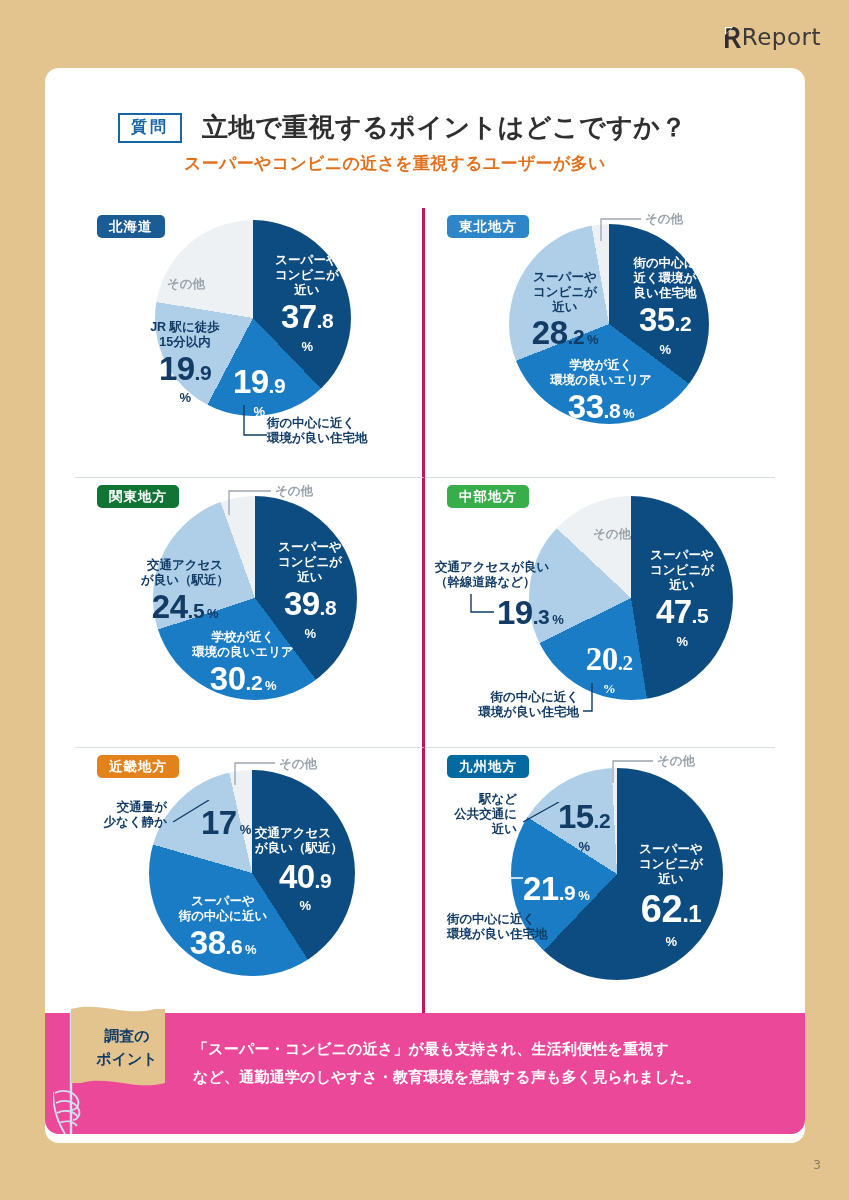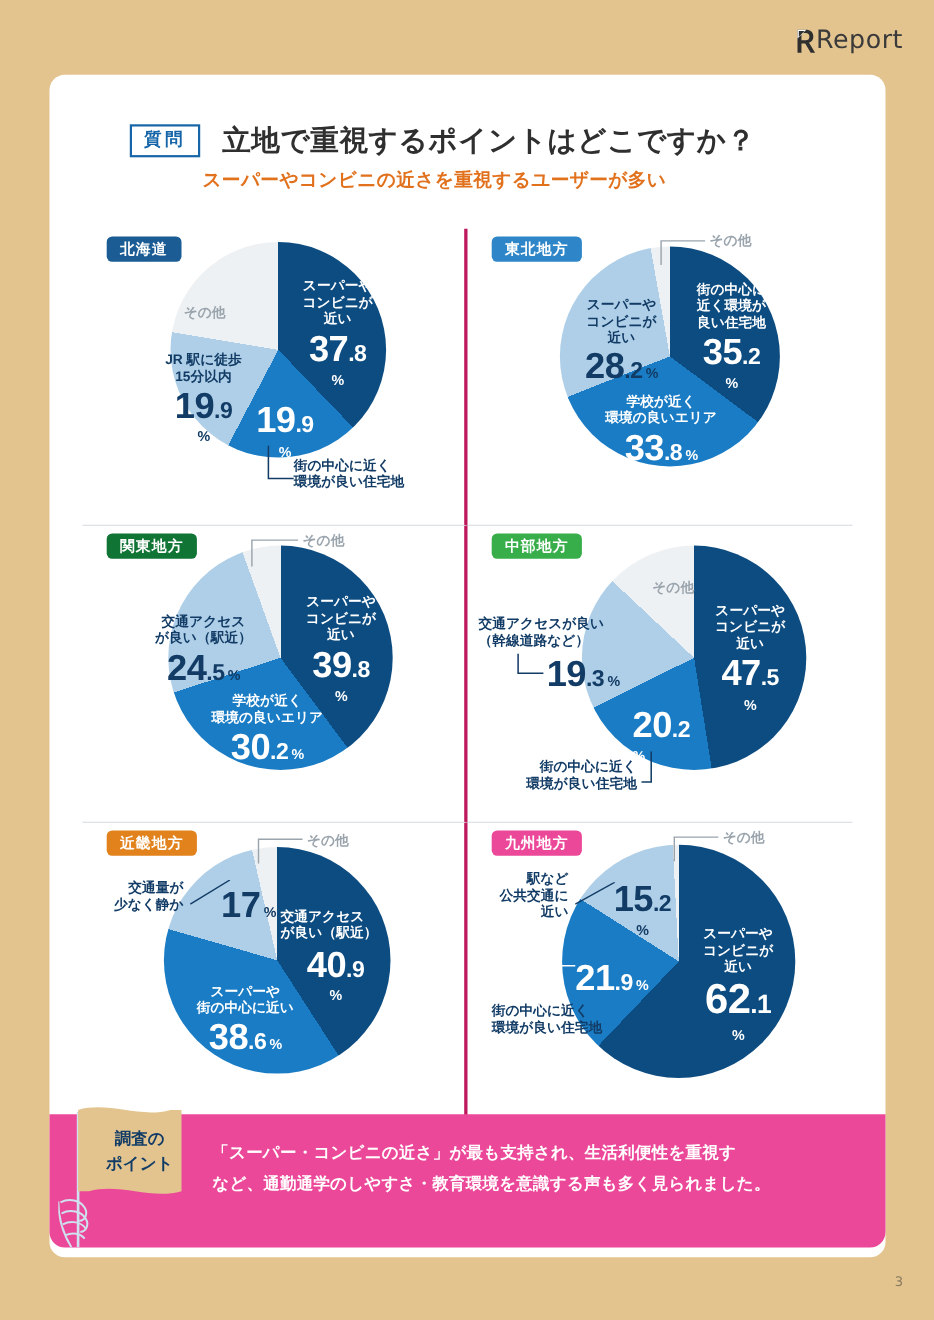--- a/index.html
+++ b/index.html
@@ -217,21 +217,21 @@
                    #aecfe7 243.7deg 313.2deg,
                    #eef1f3 313.2deg 360deg);"></div>
           </div>
           <div class="lbl w" style="left:208px;top:70px;text-align:center;width:98px;">
             <div class="t">スーパーや</div>
             <div class="t">コンビニが</div>
             <div class="t">近い</div>
             <div class="n" style="margin-top:1px;"><span class="big">47</span><span class="dec">.5</span></div>
             <div class="n"><span class="pc">%</span></div>
           </div>
-          <div class="lbl w" style="left:150px;top:162px;text-align:left;width:68px;">
+          <div class="lbl w" style="left:150px;top:162px;text-align:center;width:68px;font-family:Liberation Serif, serif;">
             <div class="n"><span class="big">20</span><span class="dec">.2</span></div>
             <div class="n"><span class="pc">%</span></div>
           </div>
           <svg class="lead" style="left:158px;top:205px;" width="14" height="32">
             <path d="M9,0 L9,28 L0,28" stroke="#123c66" stroke-width="1.4" fill="none"></path>
           </svg>
           <div class="lbl d" style="left:28px;top:212px;text-align:right;width:126px;">
             <div class="t">街の中心に近く</div>
             <div class="t">環境が良い住宅地</div>
           </div>
@@ -281,21 +281,21 @@
           <div class="lbl d" style="left:126px;top:56px;">
             <div class="n"><span class="big">17</span><span class="dec"></span><span class="pc" style="margin-left:3px;">%</span></div>
           </div>
           <svg class="lead" style="left:158px;top:12px;" width="44" height="26">
             <path d="M2,25 L2,3 L42,3" stroke="#9aa4ad" stroke-width="1.3" fill="none"></path>
           </svg>
           <div class="other-lbl" style="left:204px;top:8px;">その他</div>
         </div>
 
         <div class="cell">
-          <div class="region-badge" style="background:#ec4899">九州地方</div>
+          <div class="region-badge" style="background:#0369a1">九州地方</div>
           <div class="pie-wrap" style="left:86px;top:20px;">
             <div class="pie" style="width:212px;height:212px;background:conic-gradient(
                    #0d4c80 0deg 223.6deg,
                    #1a7cc4 223.6deg 302.4deg,
                    #aecfe7 302.4deg 357.1deg,
                    #eef1f3 357.1deg 360deg);"></div>
           </div>
           <div class="lbl w" style="left:196px;top:94px;text-align:center;width:100px;">
             <div class="t">スーパーや</div>
             <div class="t">コンビニが</div>

